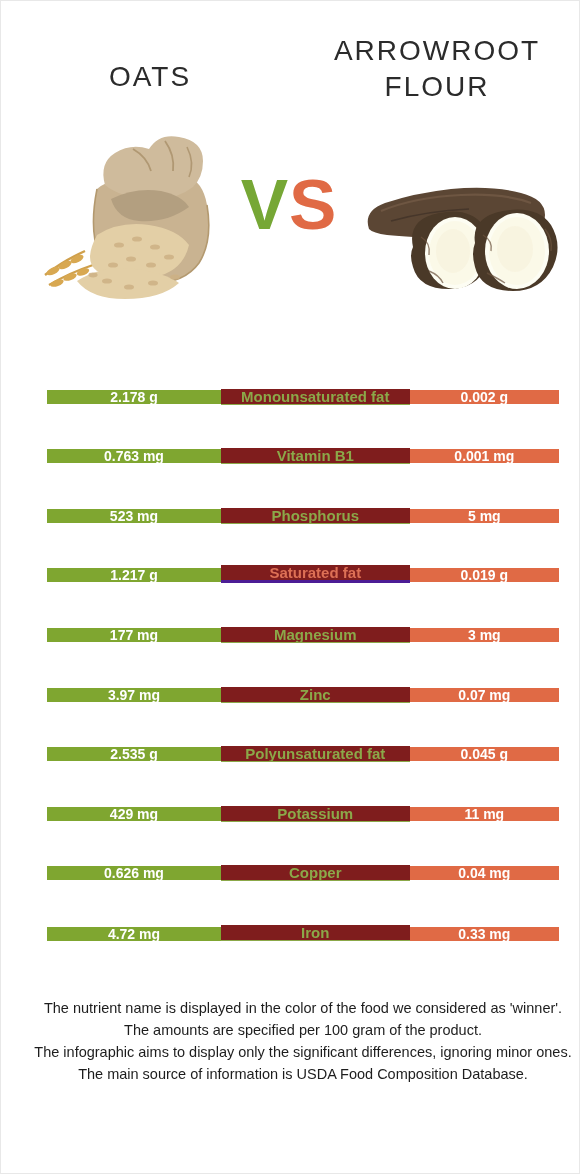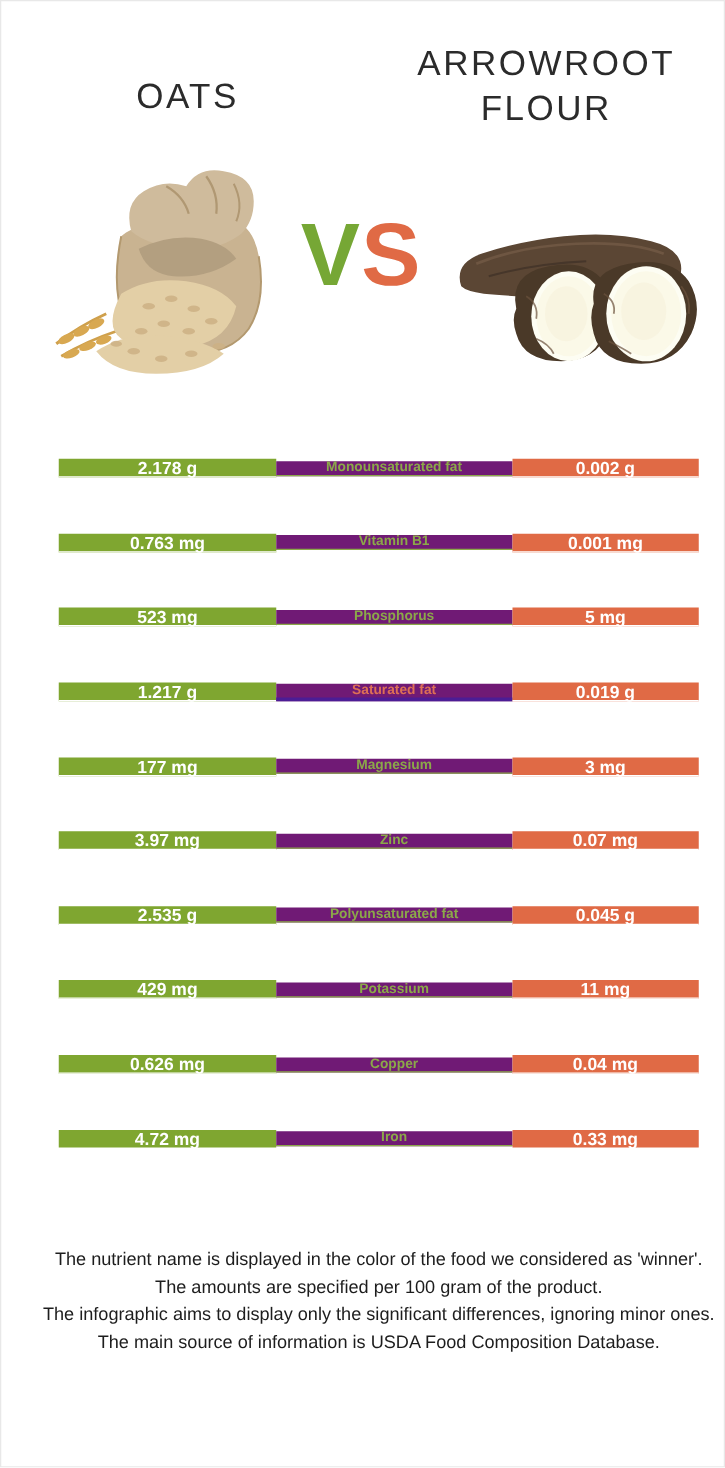--- a/index.html
+++ b/index.html
@@ -95,21 +95,21 @@
     position: absolute;
     left: 22px;
     top: 344px;
     width: 536px;
   }
 
   .row {
     display: flex;
     width: 536px;
     height: 59.6px;
-    align-items: center;
+    align-items: flex-end;
     padding-left: 24px;
   }
 
   .cell {
     display: flex;
     align-items: center;
     justify-content: center;
     font-size: 14px;
     line-height: 1;
     text-align: center;
@@ -118,23 +118,23 @@
   .cell-left {
     width: 177px;
     background: #7fa630;
     color: #ffffff;
     font-weight: 600;
     border-bottom: 1.5px solid #ffffff;
   }
 
   .cell-mid {
     width: 192px;
-    background: #701a75;
+    background: #7f1d1d;
     font-weight: 700;
-    font-size: 11px;
+    font-size: 15px;
   }
 
   .cell-right {
     width: 152px;
     background: #e06a45;
     color: #ffffff;
     font-weight: 600;
     border-bottom: 1.5px solid #ffffff;
   }
 

